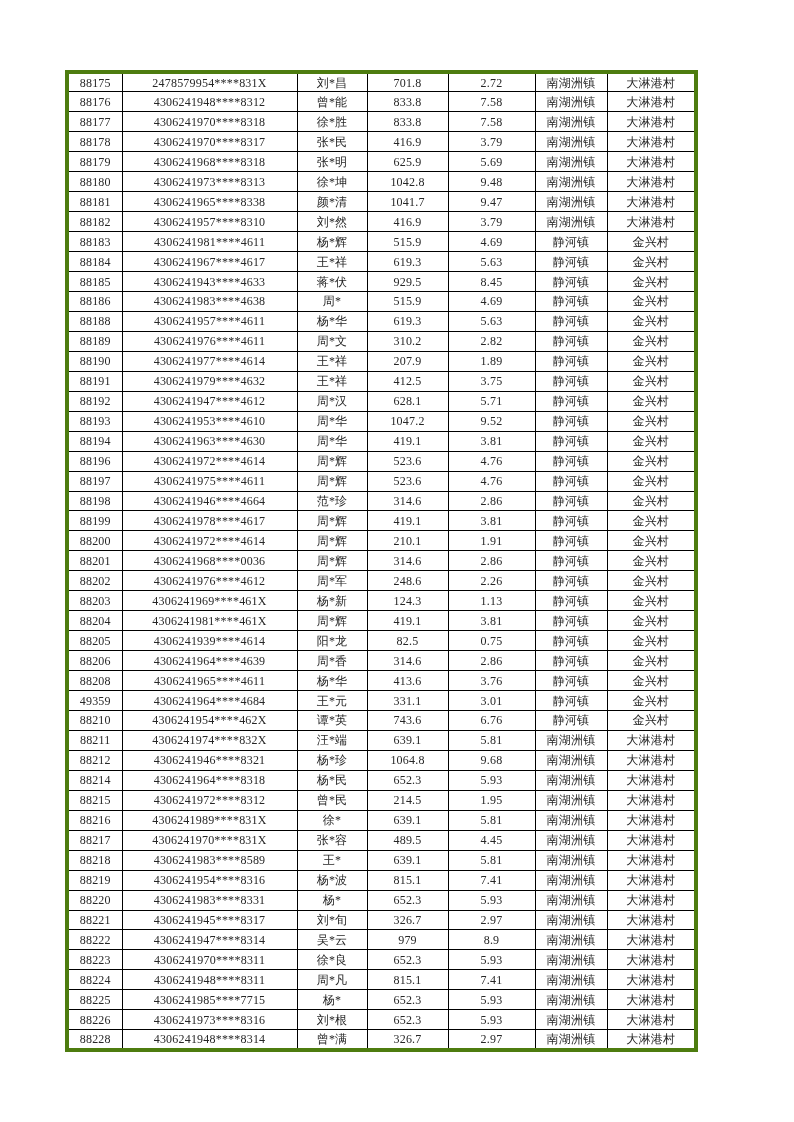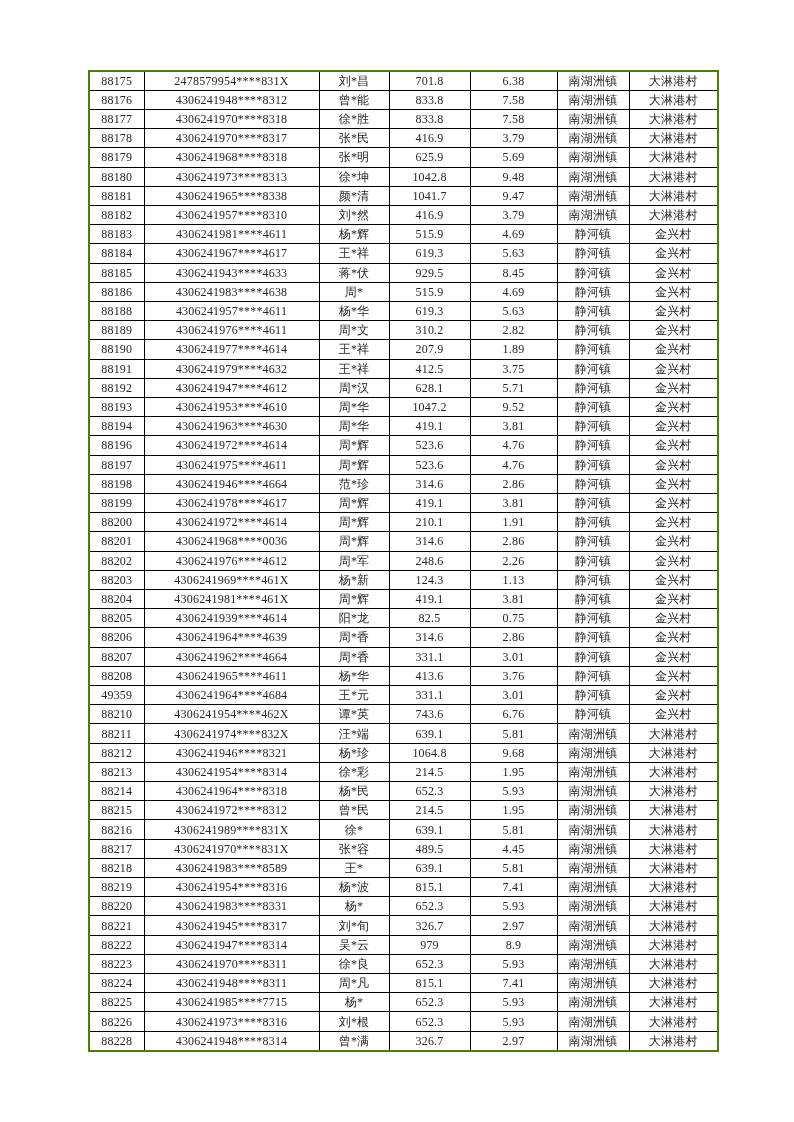--- a/index.html
+++ b/index.html
@@ -9,27 +9,27 @@
   }
   .page {
     position: relative;
     width: 794px;
     height: 1122px;
     background: #ffffff;
     overflow: hidden;
   }
   table.subsidy-table {
     position: absolute;
-    left: 88px;
+    left: 65px;
     top: 70px;
     width: 629px;
     height: 982px;
     border-collapse: collapse;
     table-layout: fixed;
-    border: 2px solid #4d7c0f;
+    border: 4px solid #4d7c0f;
   }
   table.subsidy-table td {
     border: 1px solid #000000;
     text-align: center;
     vertical-align: middle;
     font-size: 12px;
     line-height: 1;
     color: #262626;
     padding: 0;
     white-space: nowrap;
@@ -53,21 +53,21 @@
       <col style="width:87px">
       <col style="width:72px">
       <col style="width:89px">
     </colgroup>
     <tbody>
         <tr>
           <td>88175</td>
           <td>2478579954****831X</td>
           <td>刘*昌</td>
           <td>701.8</td>
-          <td>6.38</td>
+          <td>2.72</td>
           <td>南湖洲镇</td>
           <td>大淋港村</td>
         </tr>
         <tr>
           <td>88176</td>
           <td>4306241948****8312</td>
           <td>曾*能</td>
           <td>833.8</td>
           <td>7.58</td>
           <td>南湖洲镇</td>
@@ -319,29 +319,20 @@
         <tr>
           <td>88206</td>
           <td>4306241964****4639</td>
           <td>周*香</td>
           <td>314.6</td>
           <td>2.86</td>
           <td>静河镇</td>
           <td>金兴村</td>
         </tr>
         <tr>
-          <td>88207</td>
-          <td>4306241962****4664</td>
-          <td>周*香</td>
-          <td>331.1</td>
-          <td>3.01</td>
-          <td>静河镇</td>
-          <td>金兴村</td>
-        </tr>
-        <tr>
           <td>88208</td>
           <td>4306241965****4611</td>
           <td>杨*华</td>
           <td>413.6</td>
           <td>3.76</td>
           <td>静河镇</td>
           <td>金兴村</td>
         </tr>
         <tr>
           <td>49359</td>
@@ -373,29 +364,20 @@
         <tr>
           <td>88212</td>
           <td>4306241946****8321</td>
           <td>杨*珍</td>
           <td>1064.8</td>
           <td>9.68</td>
           <td>南湖洲镇</td>
           <td>大淋港村</td>
         </tr>
         <tr>
-          <td>88213</td>
-          <td>4306241954****8314</td>
-          <td>徐*彩</td>
-          <td>214.5</td>
-          <td>1.95</td>
-          <td>南湖洲镇</td>
-          <td>大淋港村</td>
-        </tr>
-        <tr>
           <td>88214</td>
           <td>4306241964****8318</td>
           <td>杨*民</td>
           <td>652.3</td>
           <td>5.93</td>
           <td>南湖洲镇</td>
           <td>大淋港村</td>
         </tr>
         <tr>
           <td>88215</td>

